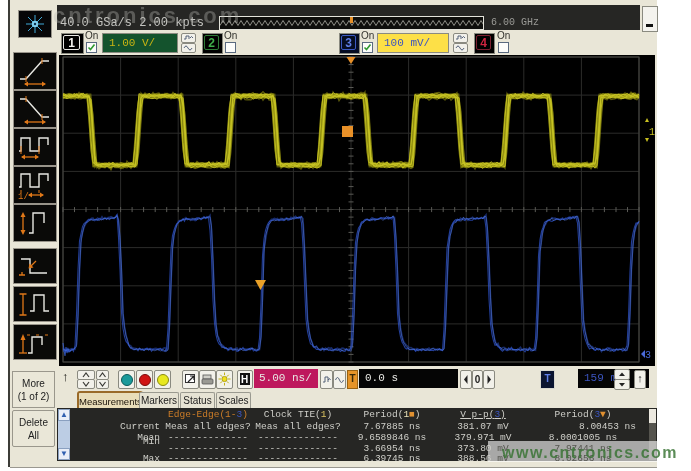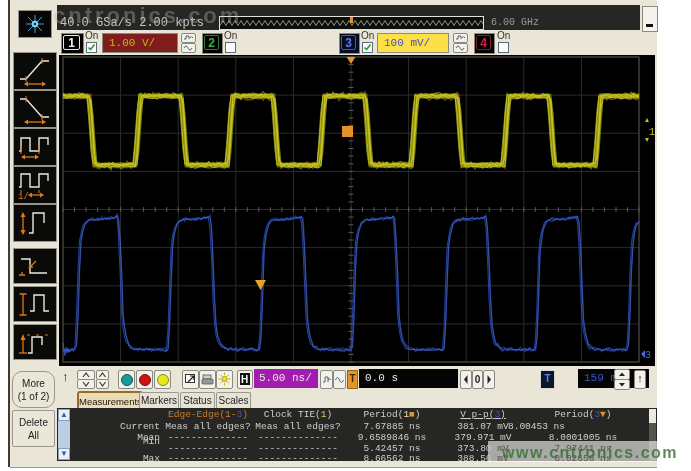--- a/index.html
+++ b/index.html
@@ -34,21 +34,21 @@
 <div class="abs" style="left:61px;top:33px;width:21px;height:19px;background:#000;border:1px solid #8a8a80;">
   <div class="abs" style="left:1px;top:1px;width:15px;height:13px;border:1px solid #e8e8e4;border-radius:2px;"></div>
   <div class="abs" style="left:0;top:2px;width:19px;text-align:center;font-size:12px;font-weight:bold;color:#f2f2ee;">1</div>
 </div>
 <div class="abs" style="left:85px;top:30px;font-size:10px;color:#33332e;">On</div>
 <div class="abs" style="left:86px;top:42px;width:9px;height:9px;background:#fdfdfb;border:1px solid #5a6a80;">
   <svg width="9" height="9" style="position:absolute">
       <path d="M1.5,4.5 L3.5,6.5 L7.5,1.5" stroke="#2f9a2f" stroke-width="1.6" fill="none"></path>
     </svg>
 </div>
-<div class="abs" style="left:102px;top:33px;width:74px;height:18px;background:#7f1d1d;border:1px solid #8a8a80;text-align:center;">
+<div class="abs" style="left:102px;top:33px;width:74px;height:18px;background:#14532d;border:1px solid #8a8a80;text-align:center;">
   <div class="abs mono" style="left:6px;top:3px;font-size:11px;color:#c9b513;">1.00 V/</div>
 </div>
 <div class="abs btn" style="left:181px;top:33px;width:13px;height:8px;">
   <svg width="13" height="8" style="position:absolute">
       <path d="M2,5 L4,5 L4,2 L7,2 L7,5 M8,4 q1.5,-3 3,0" stroke="#44526e" stroke-width="0.9" fill="none"></path>
     </svg>
 </div>
 <div class="abs btn" style="left:181px;top:43px;width:13px;height:8px;">
   <svg width="13" height="8" style="position:absolute">
       <path d="M2,4 q2,-4 4,0 q2,4 4,0" stroke="#44526e" stroke-width="0.9" fill="none"></path>
@@ -305,21 +305,21 @@
         <line x1="11.7" y1="3.8" x2="9.8" y2="5.7"></line>
         <line x1="5.2" y1="10.3" x2="3.3" y2="12.2"></line>
       </g>
     </svg>
 </div>
 
 <div class="abs btn" style="left:237px;top:370px;width:14px;height:17px;">
   <div class="abs" style="left:1.5px;top:2px;width:10px;height:12px;background:#111;"></div>
   <div class="abs" style="left:1.5px;top:2.5px;width:10px;text-align:center;font-size:10px;font-weight:bold;color:#fff;">H</div>
 </div>
-<div class="abs" style="left:254px;top:369px;width:64px;height:19px;background:#a21caf;">
+<div class="abs" style="left:254px;top:369px;width:64px;height:19px;background:#be185d;">
   <div class="abs mono" style="left:5px;top:3px;font-size:11px;color:#e8e8e4;">5.00 ns/</div>
 </div>
 <div class="abs btn" style="left:320px;top:370px;width:11px;height:17px;">
   <svg width="11" height="17" style="position:absolute">
       <path d="M2,11 L4,11 L4,6 L7,6 L7,11 M7,9 q1.5,-3 2.5,0" stroke="#44526e" stroke-width="0.9" fill="none"></path>
     </svg>
 </div>
 <div class="abs btn" style="left:333px;top:370px;width:11px;height:17px;">
   <svg width="11" height="17" style="position:absolute">
       <path d="M1.5,9 q2,-5 4,0 q2,5 4,0" stroke="#44526e" stroke-width="0.9" fill="none"></path>
@@ -395,40 +395,40 @@
   <div class="abs" style="left:246px;top:409px;width:104px;text-align:center;">Clock TIE(<span style="color:#d8c060;">1</span>)</div>
   <div class="abs" style="left:342px;top:409px;width:100px;text-align:center;">Period(<span style="color:#e8e2b8;">1</span><span style="color:#e09030;">■</span>)</div>
   <div class="abs" style="left:433px;top:409px;width:100px;text-align:center;text-decoration:underline;">V p-p(<span style="color:#3c55c0;">3</span>)</div>
   <div class="abs" style="left:533px;top:409px;width:100px;text-align:center;">Period(<span style="color:#3c55c0;">3</span><span style="color:#e09030;">▼</span>)</div>
 
   <div class="abs" style="left:80px;top:421px;width:80px;text-align:right;">Current</div>
   <div class="abs" style="left:156px;top:421px;width:104px;text-align:center;">Meas all edges?</div>
   <div class="abs" style="left:246px;top:421px;width:104px;text-align:center;">Meas all edges?</div>
   <div class="abs" style="left:342px;top:421px;width:100px;text-align:center;">7.67885 ns</div>
   <div class="abs" style="left:433px;top:421px;width:100px;text-align:center;">381.07 mV</div>
-  <div class="abs" style="left:508px;top:421px;width:100px;text-align:left;">8.00453 ns</div>
+  <div class="abs" style="left:536px;top:421px;width:100px;text-align:right;">8.00453 ns</div>
 
   <div class="abs" style="left:80px;top:432px;width:80px;text-align:right;">Mean</div>
   <div class="abs" style="left:156px;top:432px;width:104px;text-align:center;">--------------</div>
   <div class="abs" style="left:246px;top:432px;width:104px;text-align:center;">--------------</div>
   <div class="abs" style="left:342px;top:432px;width:100px;text-align:center;">9.6589846 ns</div>
   <div class="abs" style="left:433px;top:432px;width:100px;text-align:center;">379.971 mV</div>
   <div class="abs" style="left:533px;top:432px;width:100px;text-align:center;">8.0001005 ns</div>
 
   <div class="abs" style="left:80px;top:436px;width:80px;text-align:right;">Min</div>
   <div class="abs" style="left:156px;top:443px;width:104px;text-align:center;">--------------</div>
   <div class="abs" style="left:246px;top:443px;width:104px;text-align:center;">--------------</div>
-  <div class="abs" style="left:342px;top:443px;width:100px;text-align:center;">5.42457 ns</div>
+  <div class="abs" style="left:342px;top:443px;width:100px;text-align:center;">3.66954 ns</div>
   <div class="abs" style="left:433px;top:443px;width:100px;text-align:center;">373.80<span style="color:#55554f;"> mV</span></div>
   <div class="abs" style="left:533px;top:443px;width:100px;text-align:center;color:#55554f;">7.97441 ns</div>
 
   <div class="abs" style="left:80px;top:453px;width:80px;text-align:right;">Max</div>
   <div class="abs" style="left:156px;top:453px;width:104px;text-align:center;">--------------</div>
   <div class="abs" style="left:246px;top:453px;width:104px;text-align:center;">--------------</div>
-  <div class="abs" style="left:342px;top:453px;width:100px;text-align:center;">8.66562 ns</div>
+  <div class="abs" style="left:342px;top:453px;width:100px;text-align:center;">6.39745 ns</div>
   <div class="abs" style="left:433px;top:453px;width:100px;text-align:center;">388.56<span style="color:#55554f;"> mV</span></div>
   <div class="abs" style="left:533px;top:453px;width:100px;text-align:center;color:#55554f;">8.02656 ns</div>
 </div>
 
 <div id="table"></div>
 
 <div class="abs" style="left:18px;top:10px;width:32px;height:26px;background:#060608;border:1px solid #98948a;">
   <svg width="32" height="26" style="position:absolute">
     <g stroke="#3fa8d8" stroke-width="1">
       <line x1="16" y1="4" x2="16" y2="22"></line>
@@ -502,17 +502,17 @@
 <div class="abs" style="left:13px;top:324px;width:42px;height:34px;background:#0a0a08;border:1px solid #98948a;">
     <svg width="42" height="34" style="position:absolute;left:0;top:0;">
 <path d="M9,28 L9,12" stroke="#e07818" stroke-width="1.3" fill="none"></path>
       <path d="M6.5,15 L9,9 L11.5,15 Z" fill="#e07818"></path>
 <path d="M13,10 L18,10 M22,10 L27,10 M31,10 L36,10" stroke="#e07818" stroke-width="1" stroke-dasharray="3,2"></path>
 <path d="M14,28 L18,28 L18,12 L28,12 L28,20" stroke="#e8e8e2" stroke-width="1.4" fill="none"></path>
 <path d="M5,28 L13,28" stroke="#e07818" stroke-width="1.3" fill="none"></path>
     </svg>
   </div>
 
-<div class="abs" style="left:12px;top:371px;width:43px;height:37px;background:#eae7d8;border:1px solid #9a978c;border-radius:10px;text-align:center;font-size:10px;color:#222;line-height:13px;padding-top:5px;box-sizing:border-box;">More<br>(1 of 2)</div>
+<div class="abs" style="left:12px;top:371px;width:43px;height:37px;background:#eae7d8;border:1px solid #9a978c;border-radius:0;text-align:center;font-size:10px;color:#222;line-height:13px;padding-top:5px;box-sizing:border-box;">More<br>(1 of 2)</div>
 <div class="abs" style="left:12px;top:410px;width:43px;height:37px;background:#eae7d8;border:1px solid #9a978c;border-radius:2px;text-align:center;font-size:10px;color:#222;line-height:13px;padding-top:5px;box-sizing:border-box;">Delete<br>All</div>
 
 <div class="abs" style="left:53px;top:3px;font-size:22px;font-weight:bold;letter-spacing:3px;color:rgba(185,185,180,0.36);">cntronics.com</div>
 <div class="abs" style="left:502px;top:444px;font-size:16px;font-weight:bold;letter-spacing:1.5px;color:rgba(55,115,50,0.82);">www.cntronics.com</div>
 
 </body></html>

